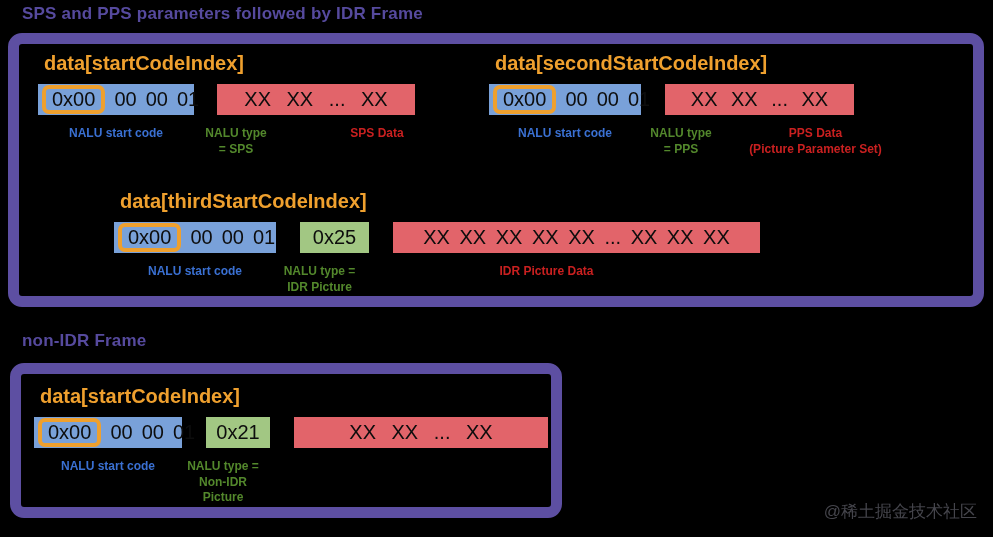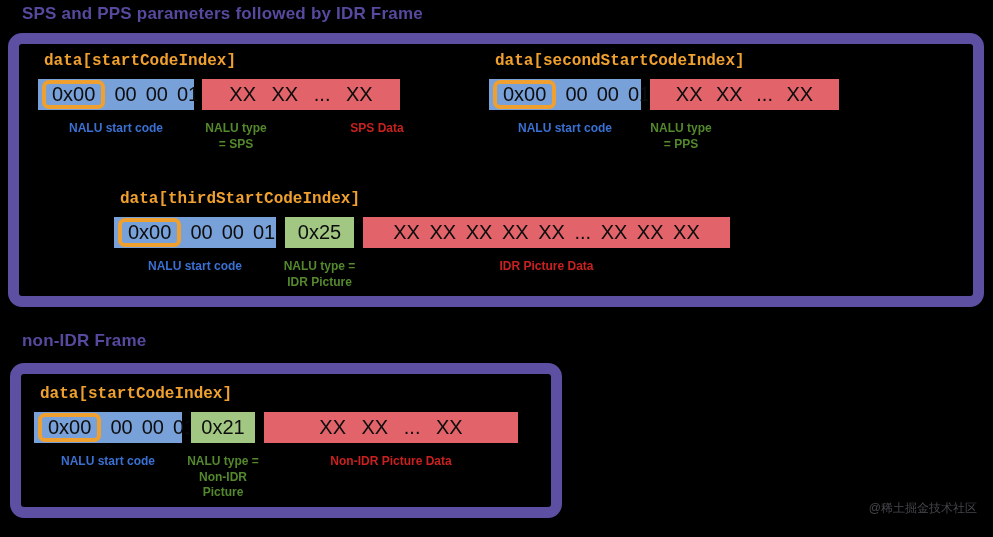--- a/index.html
+++ b/index.html
@@ -5,43 +5,43 @@
   html,body{margin:0;padding:0;background:#000;}
   #page{
     position:relative;width:993px;height:537px;background:var(--background,#000);
     font-family:"Liberation Sans",sans-serif;overflow:hidden;
   }
   .sec-title{position:absolute;font-size:17px;font-weight:bold;color:var(--title-text);letter-spacing:.2px;}
   .panel{position:absolute;border:11px solid var(--purple);border-radius:14px;box-sizing:border-box;background:transparent;}
   #panel1{left:8px;top:33px;width:976px;height:274px;}
   #panel2{left:10px;top:363px;width:552px;height:155px;}
   .unit{position:absolute;}
-  .pointer{color:var(--orange);font-weight:bold;font-size:16px;padding-left:8px;margin-bottom:7px;white-space:nowrap;font-family:Liberation Mono, monospace;}
-  .cells{display:flex;}
+  .pointer{color:var(--orange);font-weight:bold;font-size:20px;padding-left:8px;margin-bottom:7px;white-space:nowrap;}
+  .cells{display:flex;gap:15px;}
   .cell{
     height:35px;border:2px solid #000;box-sizing:border-box;flex:0 0 auto;
     display:flex;align-items:center;justify-content:center;
     font-size:20px;color:var(--byte-text);white-space:nowrap;
   }
   .c-blue{background:var(--blue-fill);justify-content:flex-start;gap:9px;padding-left:4px;}
   .c-green{background:var(--green-fill);}
   .c-red{background:var(--red-fill);}
   .g4{margin-left:4px;} .g5{margin-left:5px;}
   .hl{
     border:4px solid var(--orange);border-radius:7px;box-sizing:border-box;
     height:29px;display:flex;align-items:center;padding:0 6px;
   }
   .ws10{word-spacing:10px;} .ws4{word-spacing:4px;} .ws8{word-spacing:8px;}
   .labs{display:flex;margin-top:9px;font-size:12px;font-weight:bold;line-height:1.3;}
   .lab{display:flex;flex-direction:column;align-items:center;flex:0 0 auto;}
   .lab>div{white-space:nowrap;text-align:center;}
   .lab-blue{color:var(--blue-text);}
   .lab-green{color:var(--green-text);}
   .lab-red{color:var(--red-text);}
-  #watermark{position:absolute;top:500px;right:16px;font-size:12px;color:var(--watermark);}
+  #watermark{position:absolute;top:500px;right:16px;font-size:17px;color:var(--watermark);}
 </style>
 </head>
 <body>
 
 <div id="page">
 
   <div class="sec-title" style="left:22px;top:4px">SPS and PPS parameters followed by IDR Frame</div>
 
   <div class="panel" id="panel1"></div>
 
@@ -81,20 +81,24 @@
       </div>
       <div class="cell c-red g5 ws8" style="width:193px">XX XX ... XX</div>
     </div>
     <div class="labs">
       <div class="lab lab-blue" style="width:156px">
           <div>NALU start code</div>
         </div>
       <div class="lab lab-green g5" style="width:66px">
         <div>NALU type</div>
         <div>= PPS</div>
+      </div>
+      <div class="lab lab-red g5" style="width:193px">
+        <div>PPS Data</div>
+        <div>(Picture Parameter Set)</div>
       </div>
     </div>
   </div>
 
   <div class="unit" style="left:112px;top:190px">
     <div class="pointer">data[thirdStartCodeIndex]</div>
     <div class="cells">
       <div class="cell c-blue" style="width:166px">
         <span class="hl">0x00</span>
         <span>00</span>
@@ -136,21 +140,18 @@
     </div>
     <div class="labs">
       <div class="lab lab-blue" style="width:152px">
           <div>NALU start code</div>
         </div>
       <div class="lab lab-green g5" style="width:68px">
         <div>NALU type =</div>
         <div>Non-IDR</div>
         <div>Picture</div>
       </div>
-      <div class="lab lab-red g5" style="width:258px">
-        <div>Non-IDR Picture Data</div>
-      </div>
     </div>
   </div>
 
   <div id="watermark">@稀土掘金技术社区</div>
 
 </div>
 
 </body></html>

